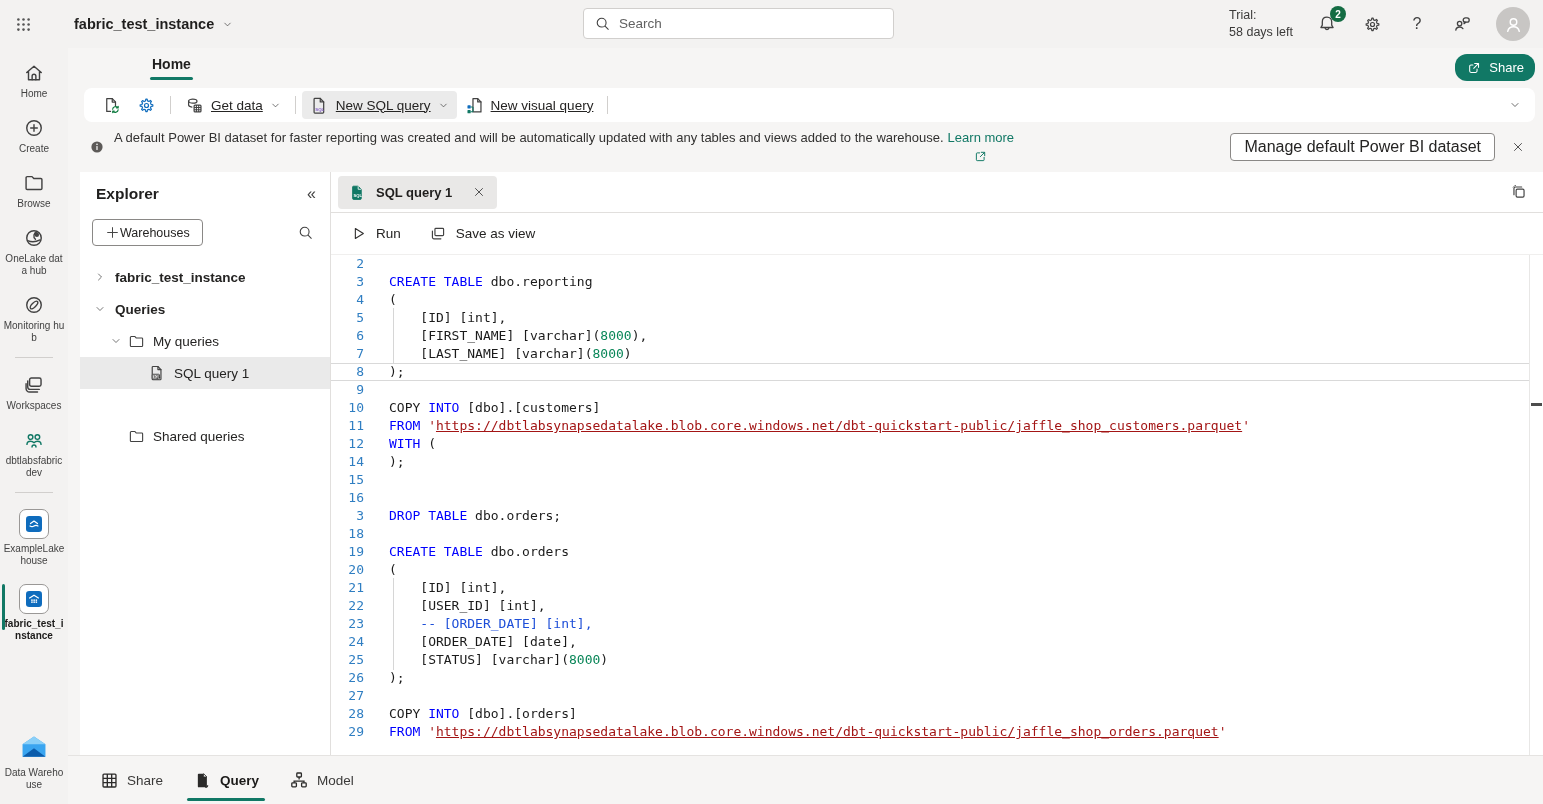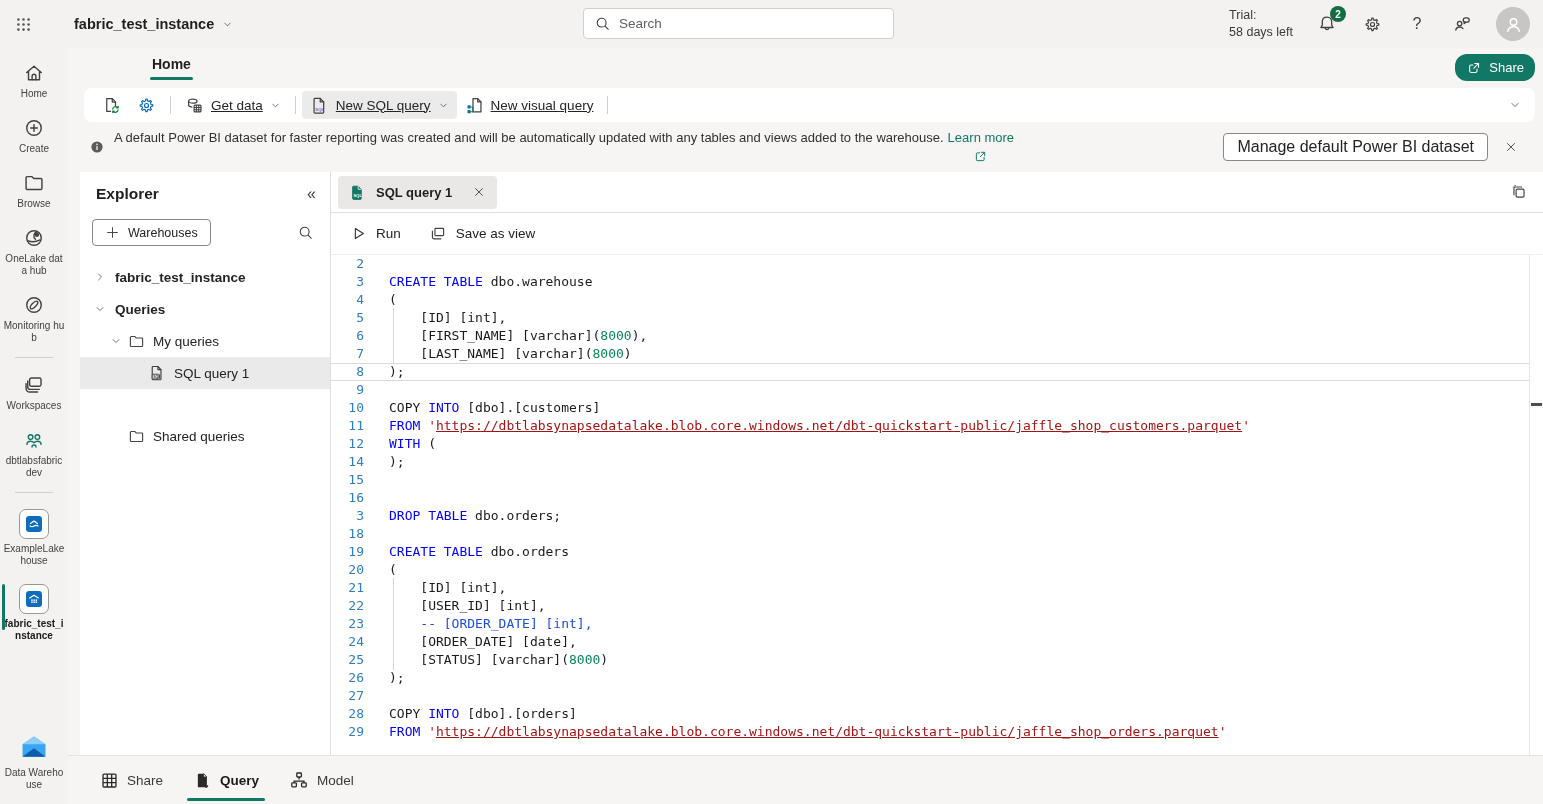--- a/index.html
+++ b/index.html
@@ -28,21 +28,21 @@
   .share-btn { position:absolute; right:8px; top:6px; height:27px; background:#117865; color:#fff; border:none; border-radius:12px; display:flex; align-items:center; gap:7px; padding:0 11px; font-size:13px; font-family:"Liberation Sans",sans-serif; cursor:pointer; }
 
   
   .toolbar { position:absolute; left:84px; top:88px; right:8px; height:34px; background:#fff; border-radius:8px; display:flex; align-items:center; padding:0 10px;text-decoration:underline; }
   .tb-btn { display:flex; align-items:center; gap:7px; font-size:13.5px; color:#252423; height:28px; padding:0 8px; border-radius:4px; cursor:pointer; white-space:nowrap; }
   .tb-btn.hl { background:#ebebeb; }
   .tb-sep { width:1px; height:18px; background:#d1cfcd; margin:0 6px; }
   .tb-chevron { position:absolute; right:14px; top:11px; cursor:pointer; }
 
   
-  .banner { position:absolute; left:68px; top:122px; right:8px; height:50px; display:flex; align-items:center; padding-left:21px; gap:9px; }
+  .banner { position:absolute; left:68px; top:122px; right:1px; height:50px; display:flex; align-items:center; padding-left:21px; gap:9px; }
   .banner-text { font-size:13px; color:#323130; }
   .learn-more { color:#117865; display:inline-flex; align-items:center; gap:4px; margin-left:4px; cursor:pointer;flex-direction:column; }
   .manage-btn { position:absolute; right:47px; height:28px; background:#fff; border:1px solid #8a8886; border-radius:4px; padding:0 13px; font-size:16px; font-family:"Liberation Sans",sans-serif; color:#252423; cursor:pointer; }
   .banner-close { position:absolute; right:13px; width:22px; height:22px; display:flex; align-items:center; justify-content:center; cursor:pointer; }
 
   
   .rail { position:absolute; left:0; top:48px; width:68px; bottom:0; background:#f3f2f1; display:flex; flex-direction:column; align-items:center; padding-top:10px; }
   .rail-item { width:100%; position:relative; display:flex; flex-direction:column; align-items:center; gap:4px; padding:4px 2px; margin-bottom:9px; cursor:pointer; }
   .rail-item .lbl { font-size:10px; color:#424242; text-align:center; line-height:1.2; word-break:break-all; max-width:62px; }
   .rail-item.active .lbl { font-weight:700; color:#1b1a19; }
@@ -50,21 +50,21 @@
   .rail-div { width:38px; height:1px; background:#d1cfcd; margin:0 0 12px; }
   .rail-spacer { flex:1; }
   .app-tile { width:30px; height:30px; border:1px solid #9a9896; border-radius:7px; background:#fff; display:flex; align-items:center; justify-content:center; }
 
   
   .explorer { position:absolute; left:80px; top:172px; width:251px; bottom:49px; background:#fff; border-right:1px solid #e1dfdd; }
   .exp-header { display:flex; align-items:center; justify-content:space-between; padding:13px 14px 0 16px; }
   .exp-title { font-size:15.5px; font-weight:700; color:#201f1e; }
   .exp-collapse { font-size:16px; color:#424242; cursor:pointer; line-height:1; }
   .wh-row { display:flex; align-items:center; justify-content:space-between; padding:16px 16px 0 12px; }
-  .wh-btn { display:flex; align-items:center; gap:8px; height:27px; border:1px solid #8a8886; border-radius:4px; background:#fff; padding:0 12px; font-size:12.5px; font-family:"Liberation Sans",sans-serif; color:#252423; cursor:pointer; }
+  .wh-btn { display:flex; align-items:center; height:27px; border:1px solid #8a8886; border-radius:4px; background:#fff; padding:0 12px; font-size:12.5px; font-family:"Liberation Sans",sans-serif; color:#252423; cursor:pointer; }
   .exp-search { cursor:pointer; }
   .tree { margin-top:15px; font-size:13.5px; color:#252423; }
   .tree-row { height:32px; display:flex; align-items:center; cursor:pointer; }
   .tree-row.selected { background:#eaeaea; }
   .tree-row .chev { width:16px; display:flex; justify-content:center; flex:none; }
   .tree-row .ticon { margin-left:4px; margin-right:8px; flex:none; display:flex; }
   .tree-row .tlabel { white-space:nowrap; }
   .tree-row .b { font-weight:600; }
 
   
@@ -525,21 +525,21 @@
       <span>Save as view</span>
     </div>
   </div>
   <div class="code" id="code">
       <div class="line">
         <span class="ln">2</span>
         <span class="lc"></span>
       </div>
       <div class="line">
         <span class="ln">3</span>
-        <span class="lc"><span class="tok-k">CREATE TABLE</span><span class="tok-t"> dbo.warehouse</span></span>
+        <span class="lc"><span class="tok-k">CREATE TABLE</span><span class="tok-t"> dbo.reporting</span></span>
       </div>
       <div class="line">
         <span class="ln">4</span>
         <span class="lc"><span class="tok-t">(</span></span>
       </div>
       <div class="line">
         <span class="ln">5</span>
         <span class="lc guide"><span class="tok-t">    [ID] [int],</span></span>
       </div>
       <div class="line">

